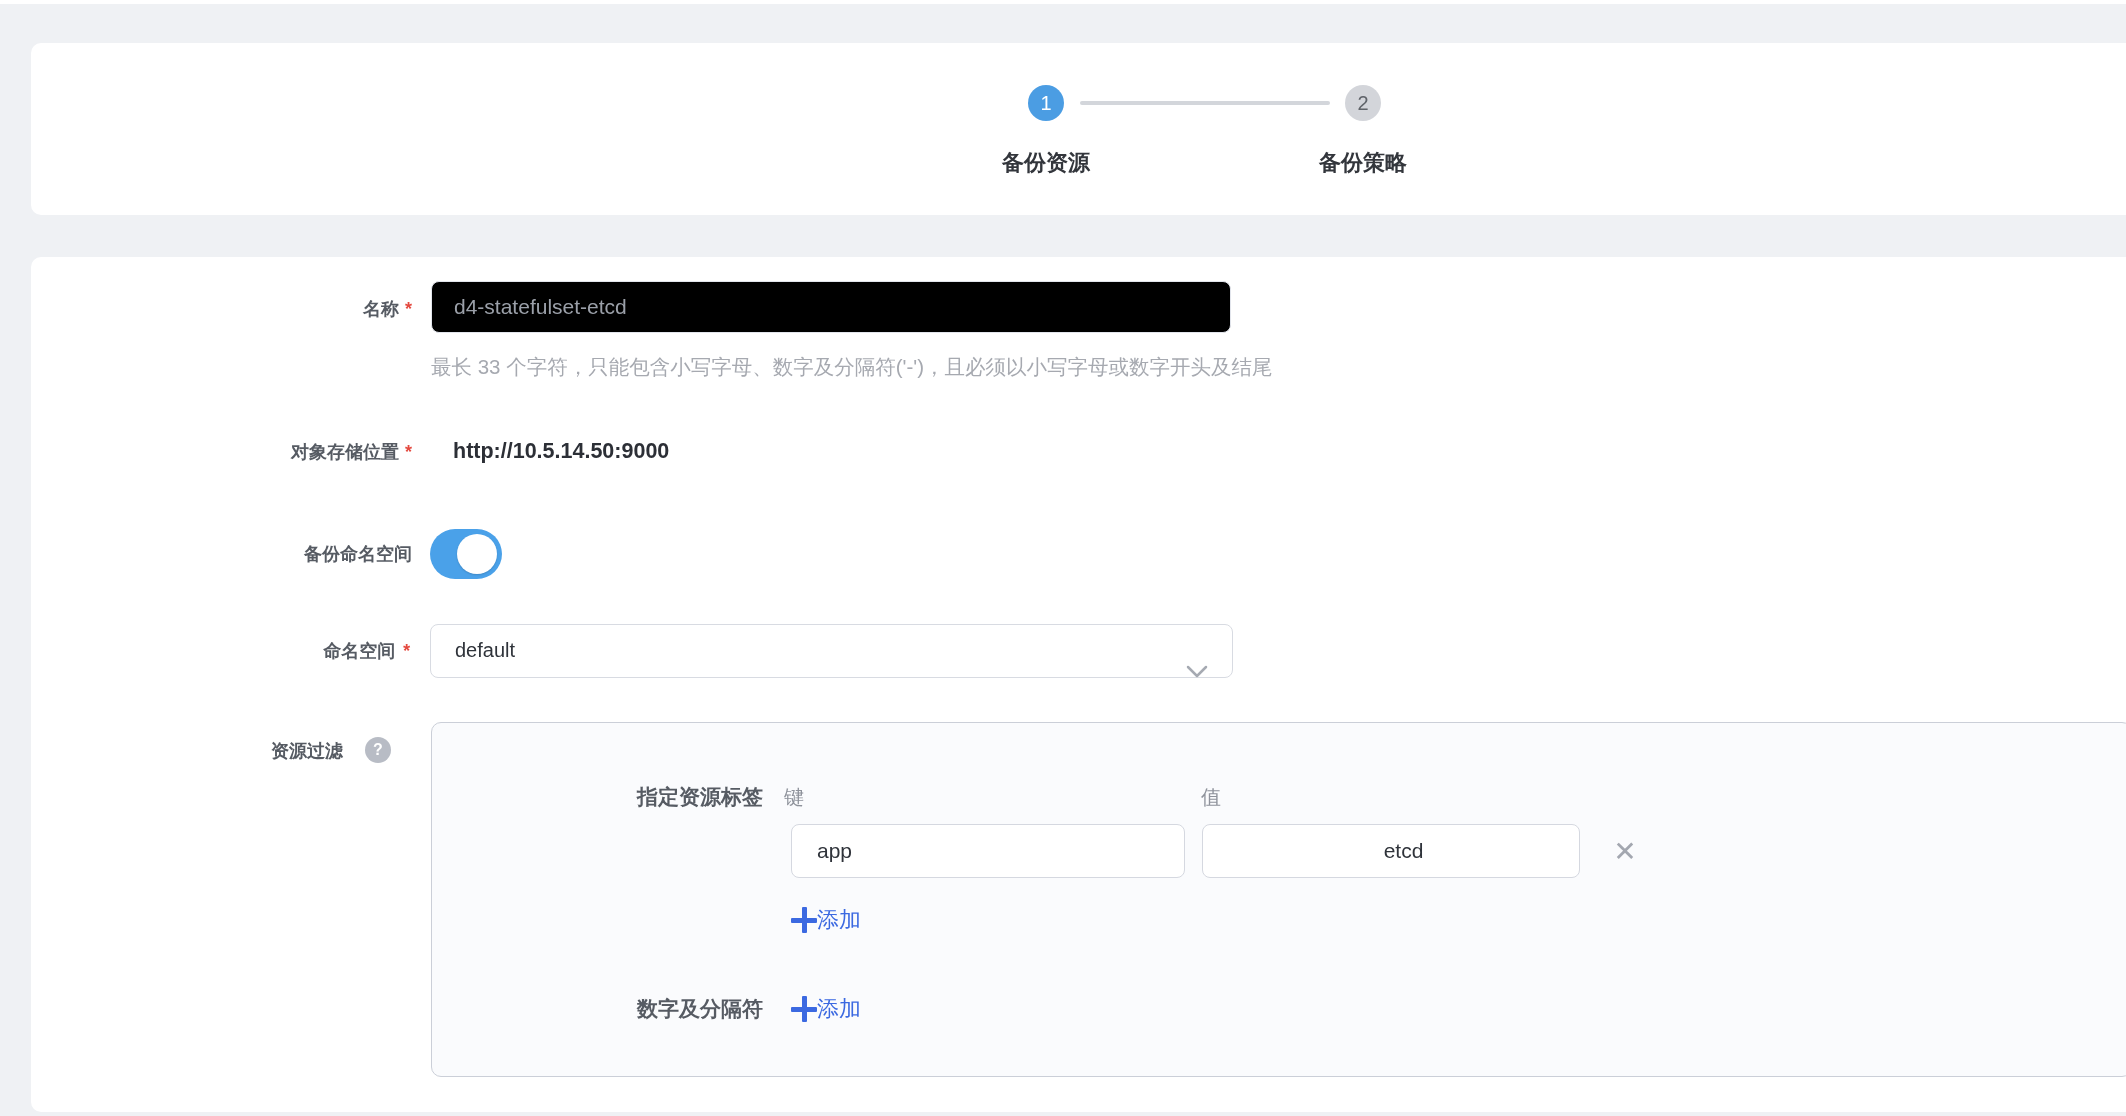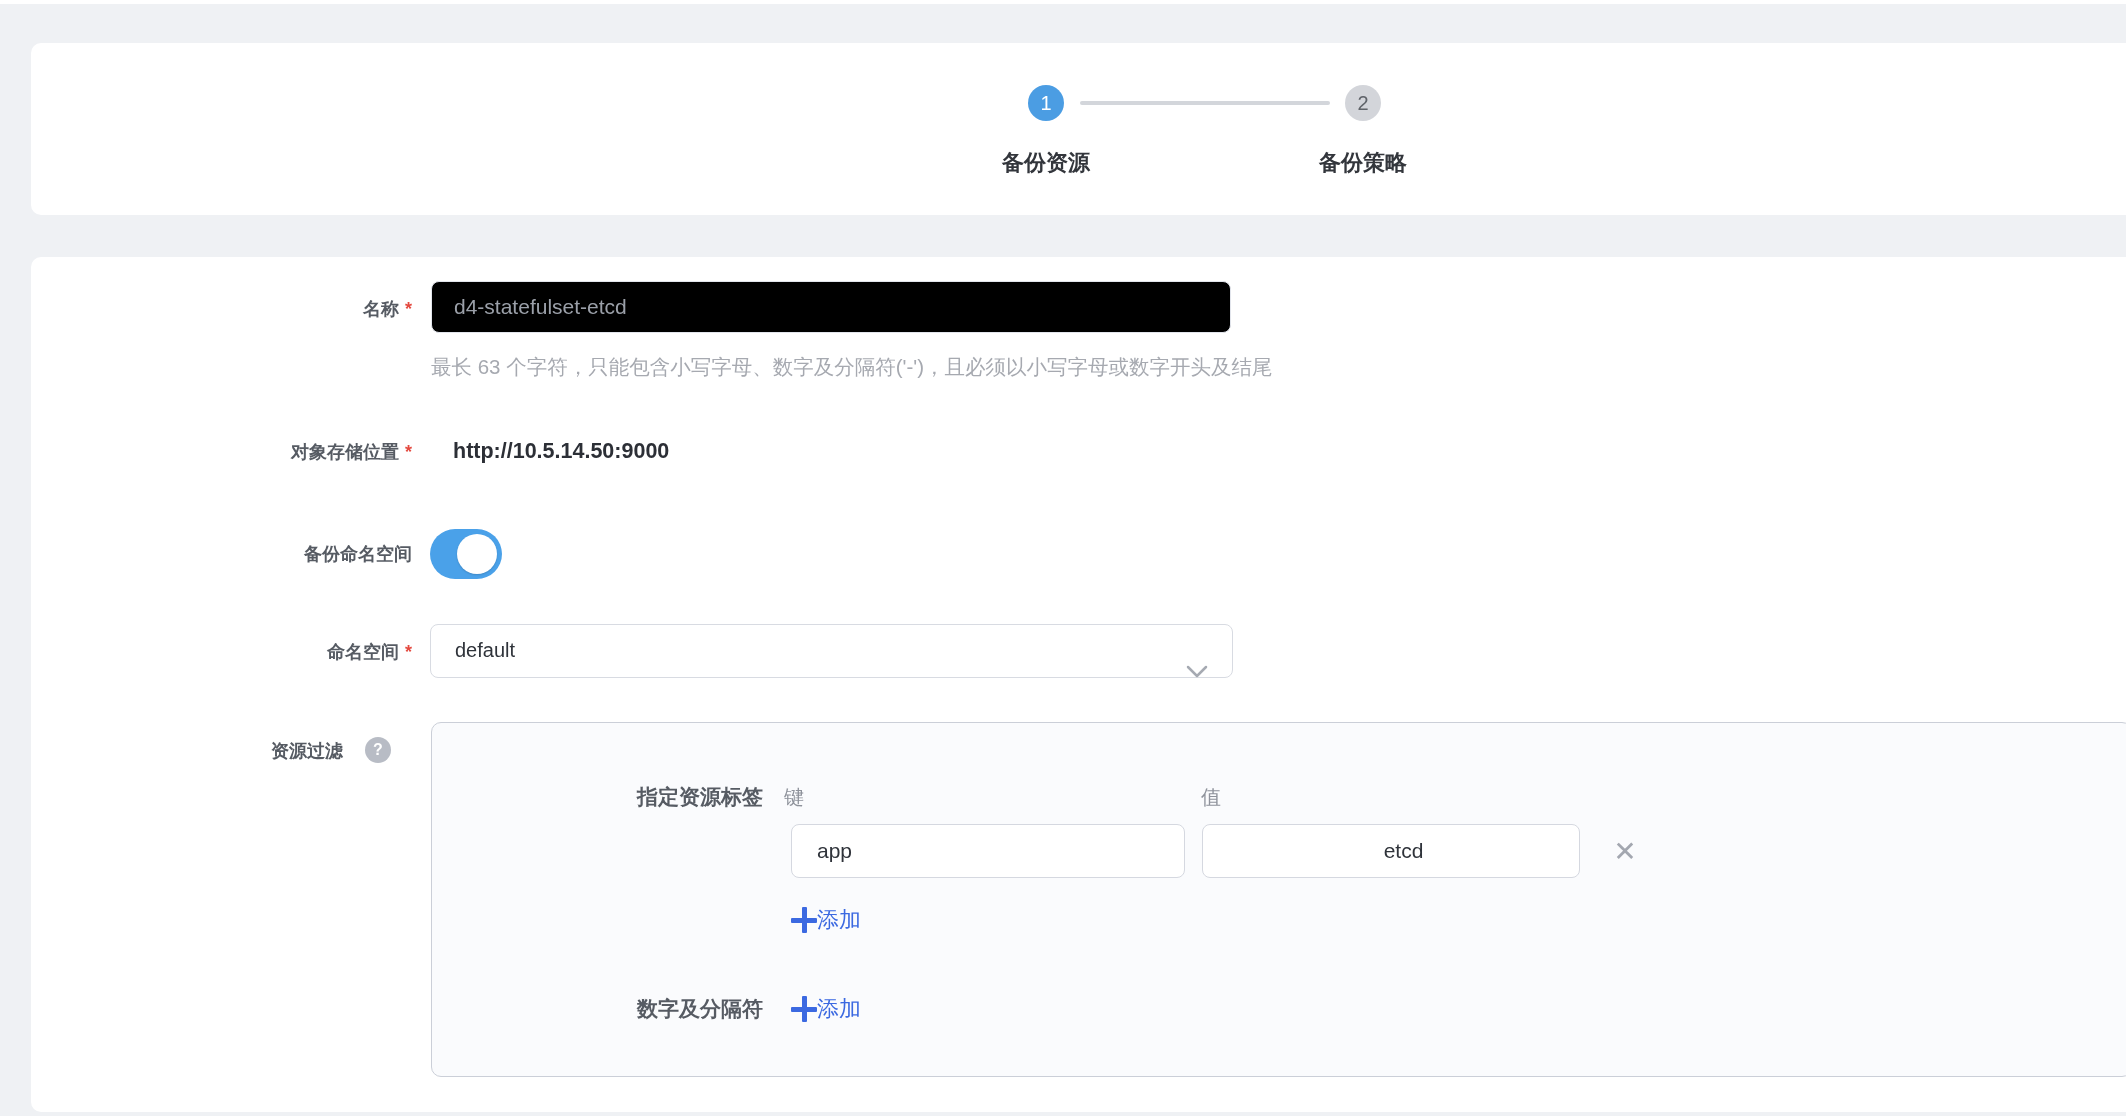--- a/index.html
+++ b/index.html
@@ -122,35 +122,35 @@
   <div class="step-label" style="left:905px; top:105px;">备份资源</div>
   <div class="step-label" style="left:1222px; top:105px;">备份策略</div>
 </div>
 
 <div class="card card-form"></div>
 
 <div class="form-label" style="top:296px;">
   <span>名称</span><span class="req">*</span>
 </div>
 <input class="input-box name-input" type="text" readonly="" value="d4-statefulset-etcd" style="">
-<div class="helper-text">最长 63 个字符，只能包含小写字母、数字及分隔符('-')，且必须以小写字母或数字开头及结尾</div>
+<div class="helper-text">最长 33 个字符，只能包含小写字母、数字及分隔符('-')，且必须以小写字母或数字开头及结尾</div>
 
 <div class="form-label" style="top:439px;">
   <span>对象存储位置</span><span class="req">*</span>
 </div>
 <div class="static-value">http://10.5.14.50:9000</div>
 
 <div class="form-label" style="top:541px;">
   <span>备份命名空间</span>
 </div>
 <div class="toggle">
   <div class="toggle-knob"></div>
 </div>
 
-<div class="form-label" style="top:639px;">
+<div class="form-label" style="top:639px;font-family:Liberation Mono, monospace;">
   <span>命名空间</span><span class="req">*</span>
 </div>
 <div class="select-box">
   <span>default</span>
   <span class="select-chevron">
     <svg width="22" height="13" viewBox="0 0 22 13">
         <polyline points="2,2 11,11 20,2" fill="none" stroke="#a6aab2" stroke-width="2.5" stroke-linecap="round" stroke-linejoin="round"></polyline>
       </svg>
   </span>
 </div>

